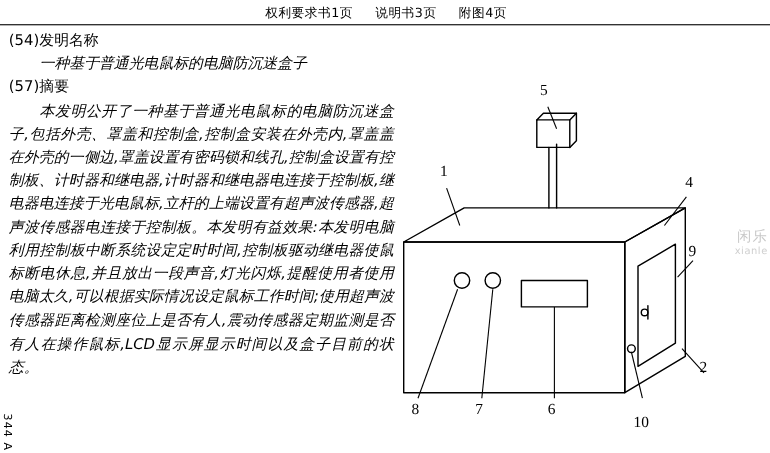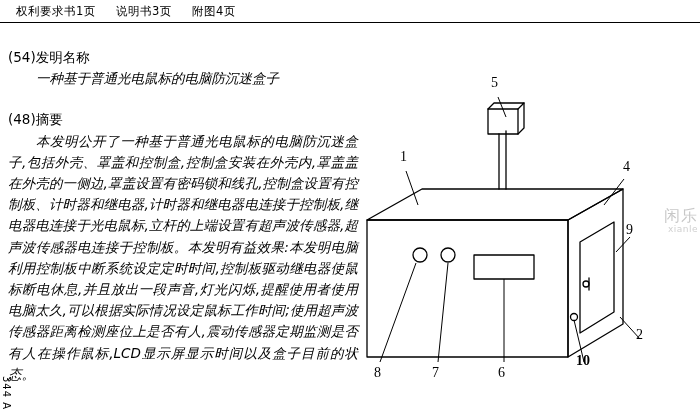--- a/index.html
+++ b/index.html
@@ -21,21 +21,21 @@
     width: 700px;
     height: 412px;
     background: #ffffff;
   }
   
   .header {
     position: absolute;
     top: 4px;
     left: 0;
     width: 700px;
-    text-align: left;
+    text-align: center;
     padding-right: 14px;
     box-sizing: border-box;
     font-size: 11.5px;
     letter-spacing: 0.5px;
     white-space: nowrap;
   }
   .header span { margin-left: 16px; }
   .header-rule {
     position: absolute;
     top: 22px;
@@ -48,21 +48,20 @@
   .text-col {
     position: absolute;
     left: 8px;
     top: 27px;
     width: 350px;
     font-size: 13.5px;
     line-height: 21.2px;
   }
   .sec-title {
     white-space: nowrap;
-    margin-top: 20px;
   }
   .indent2 { text-indent: 28px; }
   .body-par {
     text-align: justify;
     text-justify: inter-ideograph;
     margin: 0;
     font-style: italic;
   }
   
   .side-code {
@@ -95,21 +94,21 @@
     position: absolute;
     right: 2px;
     top: 182px;
     width: 46px;
     height: 30px;
     opacity: 0.55;
   }
   .wm-box {
     position: absolute;
     right: 0; top: 0;
-    font-size: 16px;
+    font-size: 13px;
     color: #9a9a9a;
     font-family: "DejaVu Sans", sans-serif;
     line-height: 13px;
     text-align: right;
     letter-spacing: 1px;
   }
   .wm-sub {
     font-size: 9px;
     color: #a8a8a8;
     letter-spacing: 0.5px;
@@ -123,21 +122,21 @@
   <div class="header">
     <span>权利要求书1页</span>
     <span>说明书3页</span>
     <span>附图4页</span>
   </div>
   <div class="header-rule"></div>
 
   <div class="text-col">
     <div class="sec-title">(54)发明名称</div>
     <div class="body-par indent2">一种基于普通光电鼠标的电脑防沉迷盒子</div>
-    <div class="sec-title">(48)摘要</div>
+    <div class="sec-title">(57)摘要</div>
     <p class="body-par indent2">本发明公开了一种基于普通光电鼠标的电脑防沉迷盒子,包括外壳、罩盖和控制盒,控制盒安装在外壳内,罩盖盖在外壳的一侧边,罩盖设置有密码锁和线孔,控制盒设置有控制板、计时器和继电器,计时器和继电器电连接于控制板,继电器电连接于光电鼠标,立杆的上端设置有超声波传感器,超声波传感器电连接于控制板。本发明有益效果:本发明电脑利用控制板中断系统设定定时时间,控制板驱动继电器使鼠标断电休息,并且放出一段声音,灯光闪烁,提醒使用者使用电脑太久,可以根据实际情况设定鼠标工作时间;使用超声波传感器距离检测座位上是否有人,震动传感器定期监测是否有人在操作鼠标,LCD显示屏显示时间以及盒子目前的状态。</p>
   </div>
 
   <div class="side-code">344 A</div>
 
   <div class="figure">
     <svg class="fig-svg" width="342" height="385" viewBox="0 0 342 385">
       <g fill="none" stroke="#000" stroke-width="1.3" stroke-linejoin="round" stroke-linecap="round">
 
         <path d="M 9 193 L 9 330 L 210 330 L 210 193 Z"></path>
@@ -180,21 +179,21 @@
     </svg>
 
     <div class="lbl" style="left:42px; top:122px;">1</div>
     <div class="lbl" style="left:278px; top:300px;">2</div>
     <div class="lbl" style="left:265px; top:132px;">4</div>
     <div class="lbl" style="left:133px; top:48px;">5</div>
     <div class="lbl" style="left:140px; top:338px;">6</div>
     <div class="lbl" style="left:74px; top:338px;">7</div>
     <div class="lbl" style="left:16px; top:338px;">8</div>
     <div class="lbl" style="left:268px; top:195px;">9</div>
-    <div class="lbl" style="left:218px; top:326px;font-weight:bold;">10</div>
+    <div class="lbl" style="left:218px; top:350px;">10</div>
 
     <div class="watermark">
       <div class="wm-box">闲乐</div>
       <div class="wm-box wm-sub" style="top:14px;text-align:center;">xianle</div>
     </div>
   </div>
 
 </div>
 
 </body></html>

